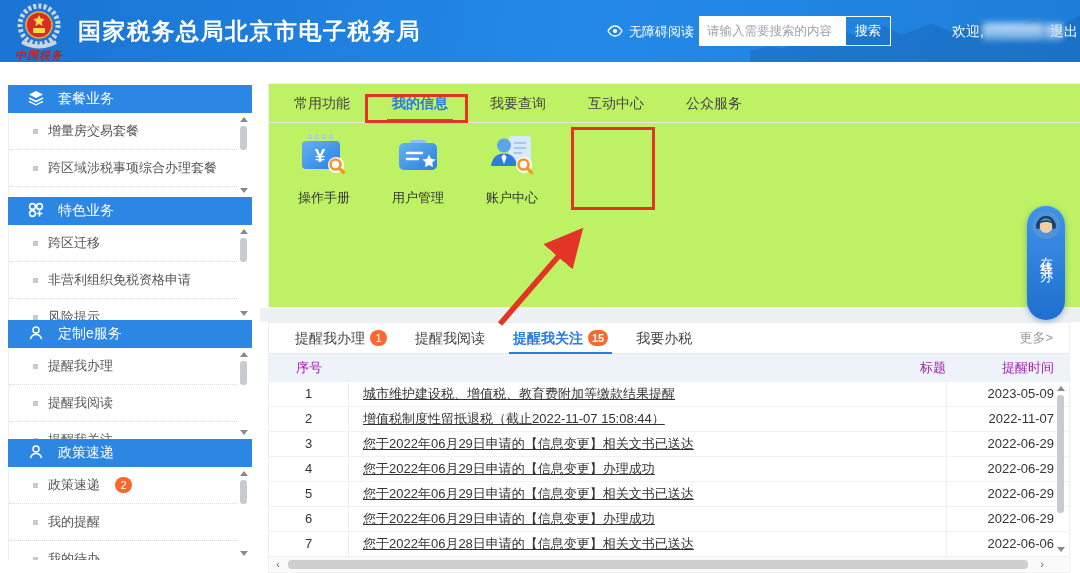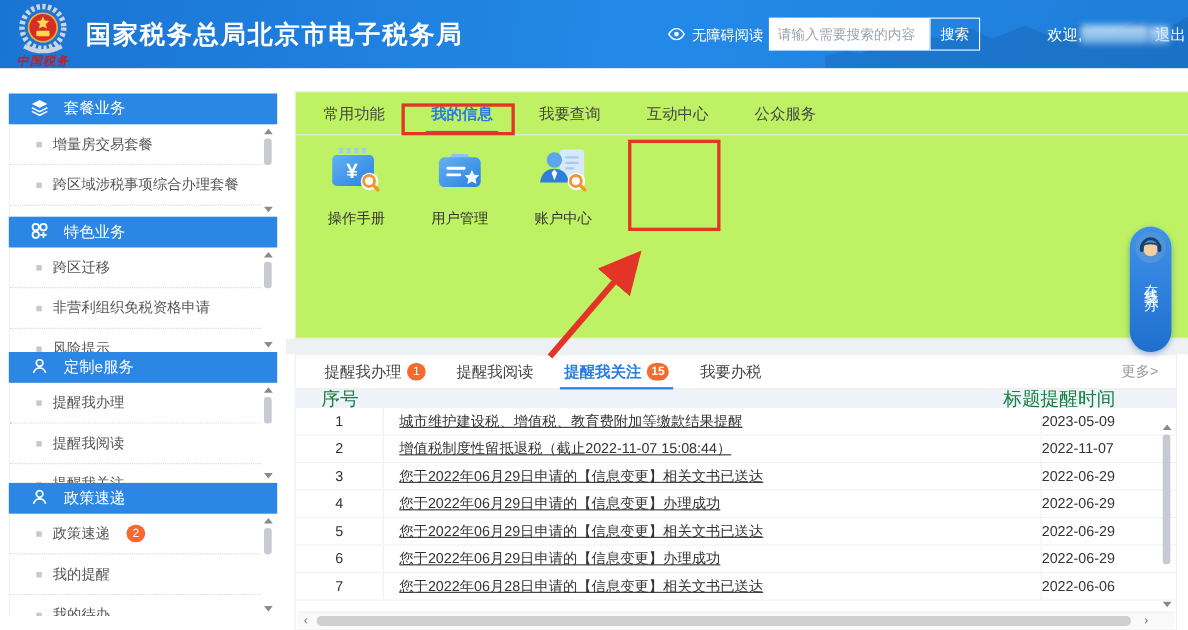--- a/index.html
+++ b/index.html
@@ -65,25 +65,25 @@
   
   #panel-bot { position:absolute; left:268px; top:322px; width:802px; height:251px;
     background:#fff; border:1px solid #efefef; }
   #rem-tabs { height:31px; border-bottom:1px solid #e8e8e8; display:flex; align-items:center; padding-left:12px; position:relative; }
   .r-tab { position:relative; padding:0 14px; font-size:14px; color:#444; line-height:30px;
     display:flex; align-items:center; cursor:pointer; }
   .r-tab.active { color:#2a7ce0; font-weight:bold; }
   .r-tab.active::after { content:""; position:absolute; left:10px; right:10px; bottom:-1px;
     height:2px; background:#2a7ce0; }
   #more-link { position:absolute; right:16px; top:0; line-height:30px; font-size:13px; color:#999; cursor:pointer; }
-  #tbl-head { height:17px; background:#eef2f9; display:flex; align-items:center;
-    font-size:17px; color:#15803d; }
+  #tbl-head { height:28px; background:#eef2f9; display:flex; align-items:center;
+    font-size:13px; color:#a21caf; }
   .c-num { width:80px; text-align:center; flex:0 0 auto; }
   .c-title { flex:1; text-align:right; }
-  .c-date { width:108px; text-align:left; flex:0 0 auto; }
+  .c-date { width:108px; text-align:right; flex:0 0 auto; }
   #tbl-body { position:relative; }
   .t-row { height:25px; display:flex; align-items:center; font-size:13px; color:#333;
     border-bottom:1px solid #f1f1f1; cursor:pointer; }
   .t-row .c-num { border-right:1px solid #efefef; height:100%; line-height:24px; }
   .t-row .c-title { text-align:left; padding-left:14px; white-space:nowrap; overflow:hidden;text-decoration:underline; }
   .t-row .c-date { border-left:1px solid #efefef; height:100%; line-height:24px; }
   #v-scroll { position:absolute; right:1px; top:60px; width:14px; height:172px; }
   #v-scroll .sb-thumb { top:12px; height:118px; left:3px; }
   #h-scroll { position:absolute; left:1px; right:1px; bottom:1px; height:15px; background:#fafafa;
     border-top:1px solid #eee; }

